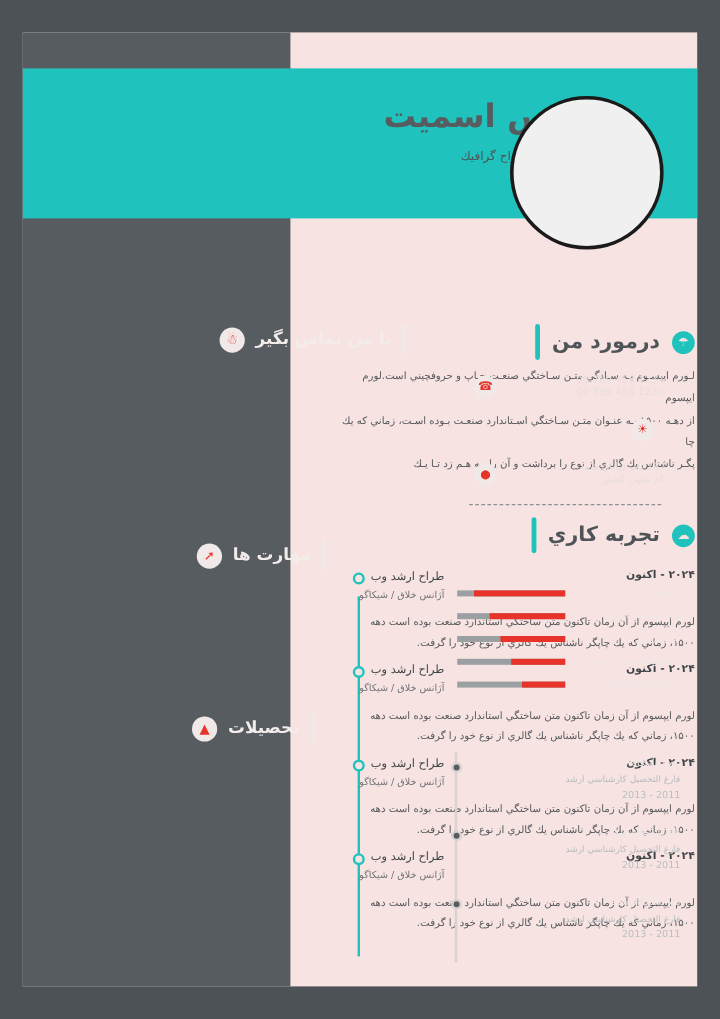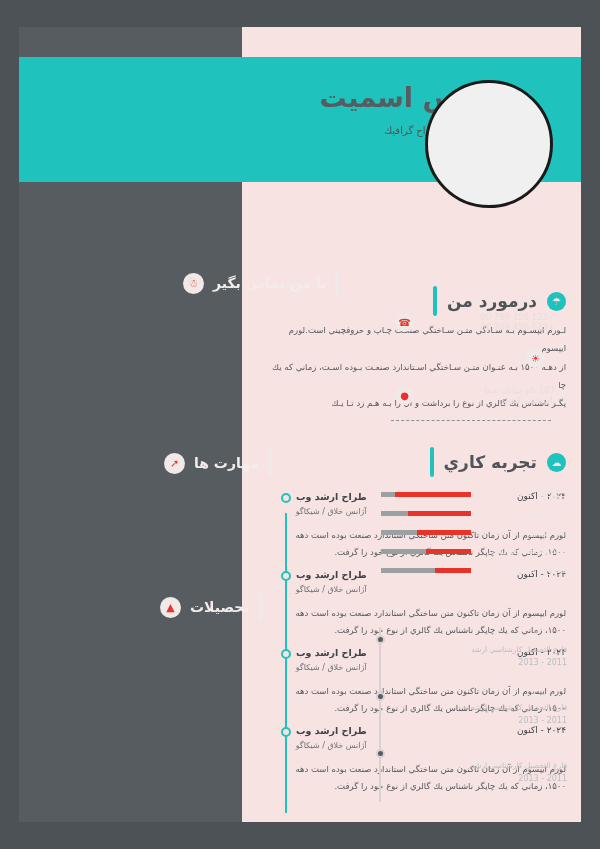--- a/index.html
+++ b/index.html
@@ -35,21 +35,21 @@
     font-size:10px;letter-spacing:6px;
   }
   .avatar{
     position:absolute;left:406px;top:53px;width:128px;height:128px;
     border-radius:50%;background:#f0f0f0;border:3px solid #1a1a1a;
     box-sizing:border-box;
   }
 
   
   .main{
-    position:absolute;left:226px;top:0;width:339px;height:795px;margin-top:16px;
+    position:absolute;left:239px;top:0;width:339px;height:795px;
   }
   .sec-head{
     position:absolute;display:flex;align-items:center;gap:10px;
     flex-direction:row-reverse;
   }
   .sec-bar{
     width:4px;height:30px;background:#1fc2bc;border-radius:2px;
   }
   .sec-title{
     color:#4e5458;font-size:17px;font-weight:bold;
@@ -66,23 +66,23 @@
 
   .tl{
     position:absolute;right:297px;top:470px;width:2px;height:300px;background:#1fc2bc;
   }
   .tl-dot{
     position:absolute;right:293px;width:10px;height:10px;border-radius:50%;
     background:#f7e3e2;border:2px solid #1fc2bc;box-sizing:border-box;
   }
   .job{position:absolute;right:18px;width:282px;}
   .job .row{display:flex;justify-content:space-between;align-items:flex-start;}
-  .job .title{color:#3f4447;font-size:9.5px;font-weight:bold;padding-left:12px;}
+  .job .title{color:#3f4447;font-size:9.5px;font-weight:normal;padding-left:12px;}
   .job .sub{color:#6d7275;font-size:8px;margin-top:5px;}
-  .job .date{color:#3f4447;font-size:9px;font-weight:normal;}
+  .job .date{color:#3f4447;font-size:9px;font-weight:bold;}
   .job .desc{color:#55595c;font-size:8.5px;line-height:1.95;margin-top:11px;}
 
   
   .sb-head{
     position:absolute;display:flex;align-items:center;gap:9px;
     flex-direction:row;
   }
   .sb-bar{width:4px;height:26px;background:#f1e9e8;border-radius:2px;}
   .sb-ico{
     width:21px;height:21px;border-radius:50%;background:#f1e9e8;

